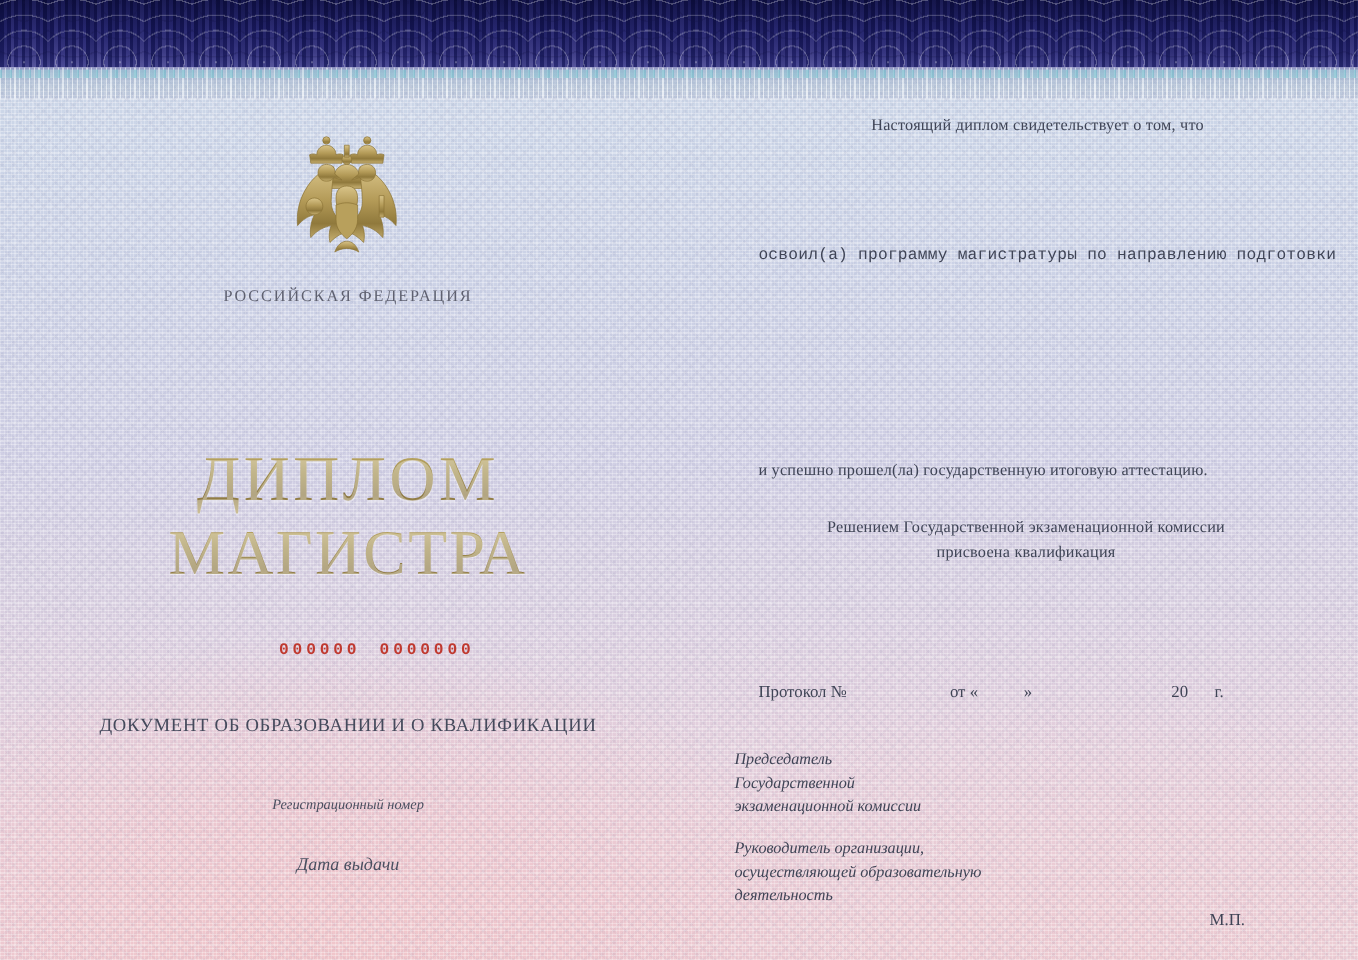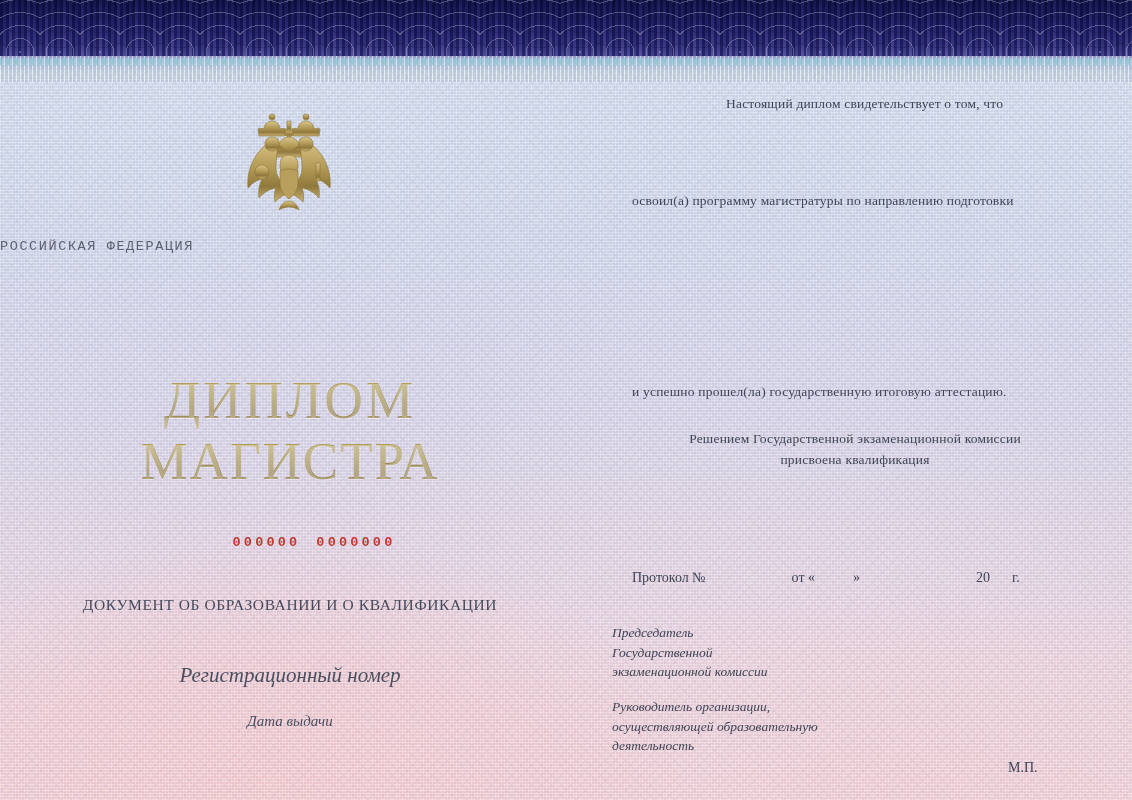--- a/index.html
+++ b/index.html
@@ -103,24 +103,25 @@
   }
   .emblem {
     position: absolute;
     left: 228px; top: 27px;
     width: 122px; height: 118px;
   }
   .rf-title {
     position: absolute;
     left: 0; top: 157px;
     width: 580px;
+    text-align: center;
     font-size: 13.5px;
     letter-spacing: 1.6px;
     color: #5e6070;
-    font-family: Liberation Mono, monospace;
+    font-family: Liberation Serif, serif;
   }
   .diploma-title {
     position: absolute;
     left: 0; top: 288px;
     width: 580px;
     text-align: center;
     line-height: 1.16;
   }
   .diploma-title .l1,
   .diploma-title .l2 {
@@ -159,21 +160,21 @@
     text-align: center;
     font-size: 15.5px;
     letter-spacing: .6px;
     color: #454a5c;
   }
   .reg-num {
     position: absolute;
     left: 0; top: 581px;
     width: 580px;
     text-align: center;
-    font-size: 21px;
+    font-size: 12px;
     font-style: italic;
     color: #4a4f60;
   }
   .issue-date {
     position: absolute;
     left: 0; top: 631px;
     width: 580px;
     text-align: center;
     font-size: 15px;
     font-style: italic;
@@ -188,21 +189,21 @@
     z-index: 6;
     color: #3f4456;
   }
   .r-line {
     position: absolute;
     font-size: 13.5px;
     letter-spacing: .2px;
     color: #3f4456;
   }
   .r-cert     { left: 110px; top: 14px; margin-left: 36px; }
-  .r-program  { left:  52px; top: 111px; }
+  .r-program  { left:  52px; top: 124px; font-family: Liberation Mono, monospace; }
   .r-passed   { left:  52px; top: 302px; }
   .r-decision { left:  74px; top: 347px; text-align: center; width: 402px; line-height: 1.55; }
 
   .protocol {
     position: absolute;
     left: 52px; top: 488px;
     width: 470px;
     font-size: 14px;
     color: #3f4456;
     display: flex;

